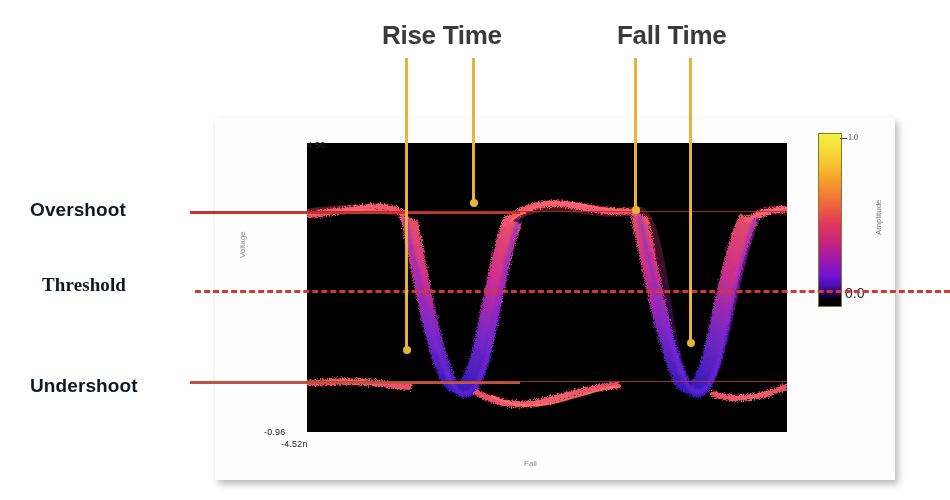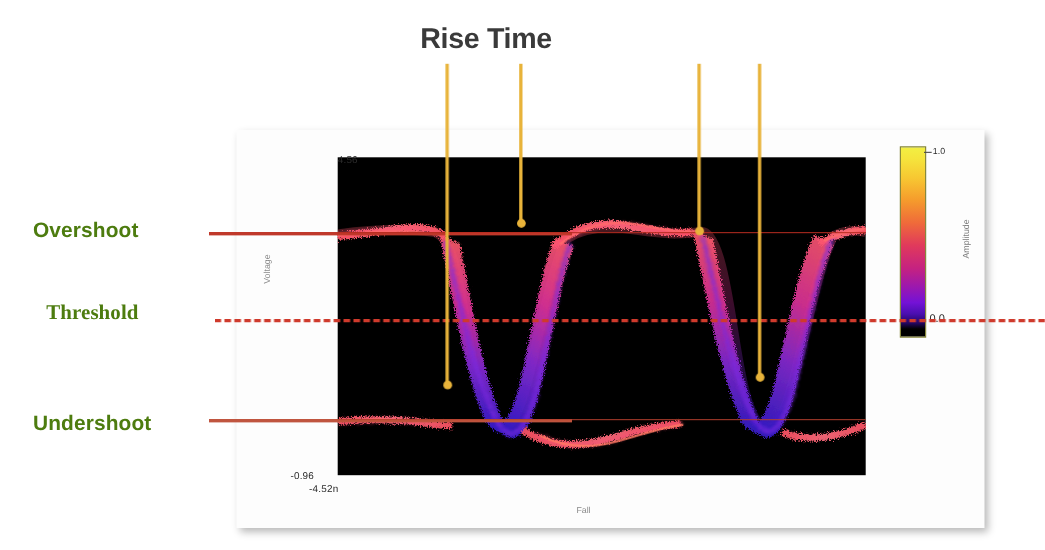--- a/index.html
+++ b/index.html
@@ -60,30 +60,30 @@
       #7412d6 82%,
       #4a0fb0 88%,
       #22065e 93%,
       #000000 96%,
       #000000 100%);
   }
   .cbar-tick{
     position:absolute;left:840px;top:138px;width:7px;height:0;
     border-top:1.5px solid #4a4a4a;
   }
-  #lab-cbar-max{position:absolute;left:848px;top:133px;font-size:8px;color:#2b2b2b;}
-  #lab-cbar-min{position:absolute;left:845px;top:285px;font-size:10px;color:#2b2b2b;}
+  #lab-cbar-max{position:absolute;left:848px;top:133px;font-size:8px;color:#2b2b2b;font-family:Liberation Serif, serif;}
+  #lab-cbar-min{position:absolute;left:845px;top:285px;font-size:14px;color:#2b2b2b;}
   #lab-cbar-title{
     position:absolute;left:874px;top:235px;font-size:8px;color:#7a7a7a;
     transform:rotate(-90deg);transform-origin:left top;white-space:nowrap;
   }
 
   
   .side-label{
-    position:absolute;color:#4d7c0f;font-size:19px;font-weight:600;
+    position:absolute;color:#0f172a;font-size:19px;font-weight:600;
     letter-spacing:.1px;white-space:nowrap;
     font-family:"Liberation Sans", sans-serif;
   }
   #lbl-overshoot{left:30px;top:199px;}
   #lbl-threshold{left:42px;top:274px;font-family:Liberation Serif, serif;}
   #lbl-undershoot{left:30px;top:375px;text-align:center;}
 
   
   .redline{position:absolute;height:0;}
   #line-overshoot{
@@ -236,20 +236,21 @@
   <div class="redline" id="line-overshoot-inplot"></div>
   <div class="redline" id="line-threshold"></div>
   <div class="redline" id="line-undershoot"></div>
   <div class="redline" id="line-undershoot-inplot"></div>
 
   <div class="side-label" id="lbl-overshoot">Overshoot</div>
   <div class="side-label" id="lbl-threshold">Threshold</div>
   <div class="side-label" id="lbl-undershoot">Undershoot</div>
 
   <div class="top-label" id="lbl-rise">Rise Time</div>
+  <div class="top-label" id="lbl-fall">Fall Time</div>
 
   <div class="arrow" id="arrow-rise-start">
     <span class="dot"></span>
   </div>
   <div class="arrow" id="arrow-rise-end">
     <span class="dot"></span>
   </div>
   <div class="arrow" id="arrow-fall-start">
     <span class="dot"></span>
   </div>

